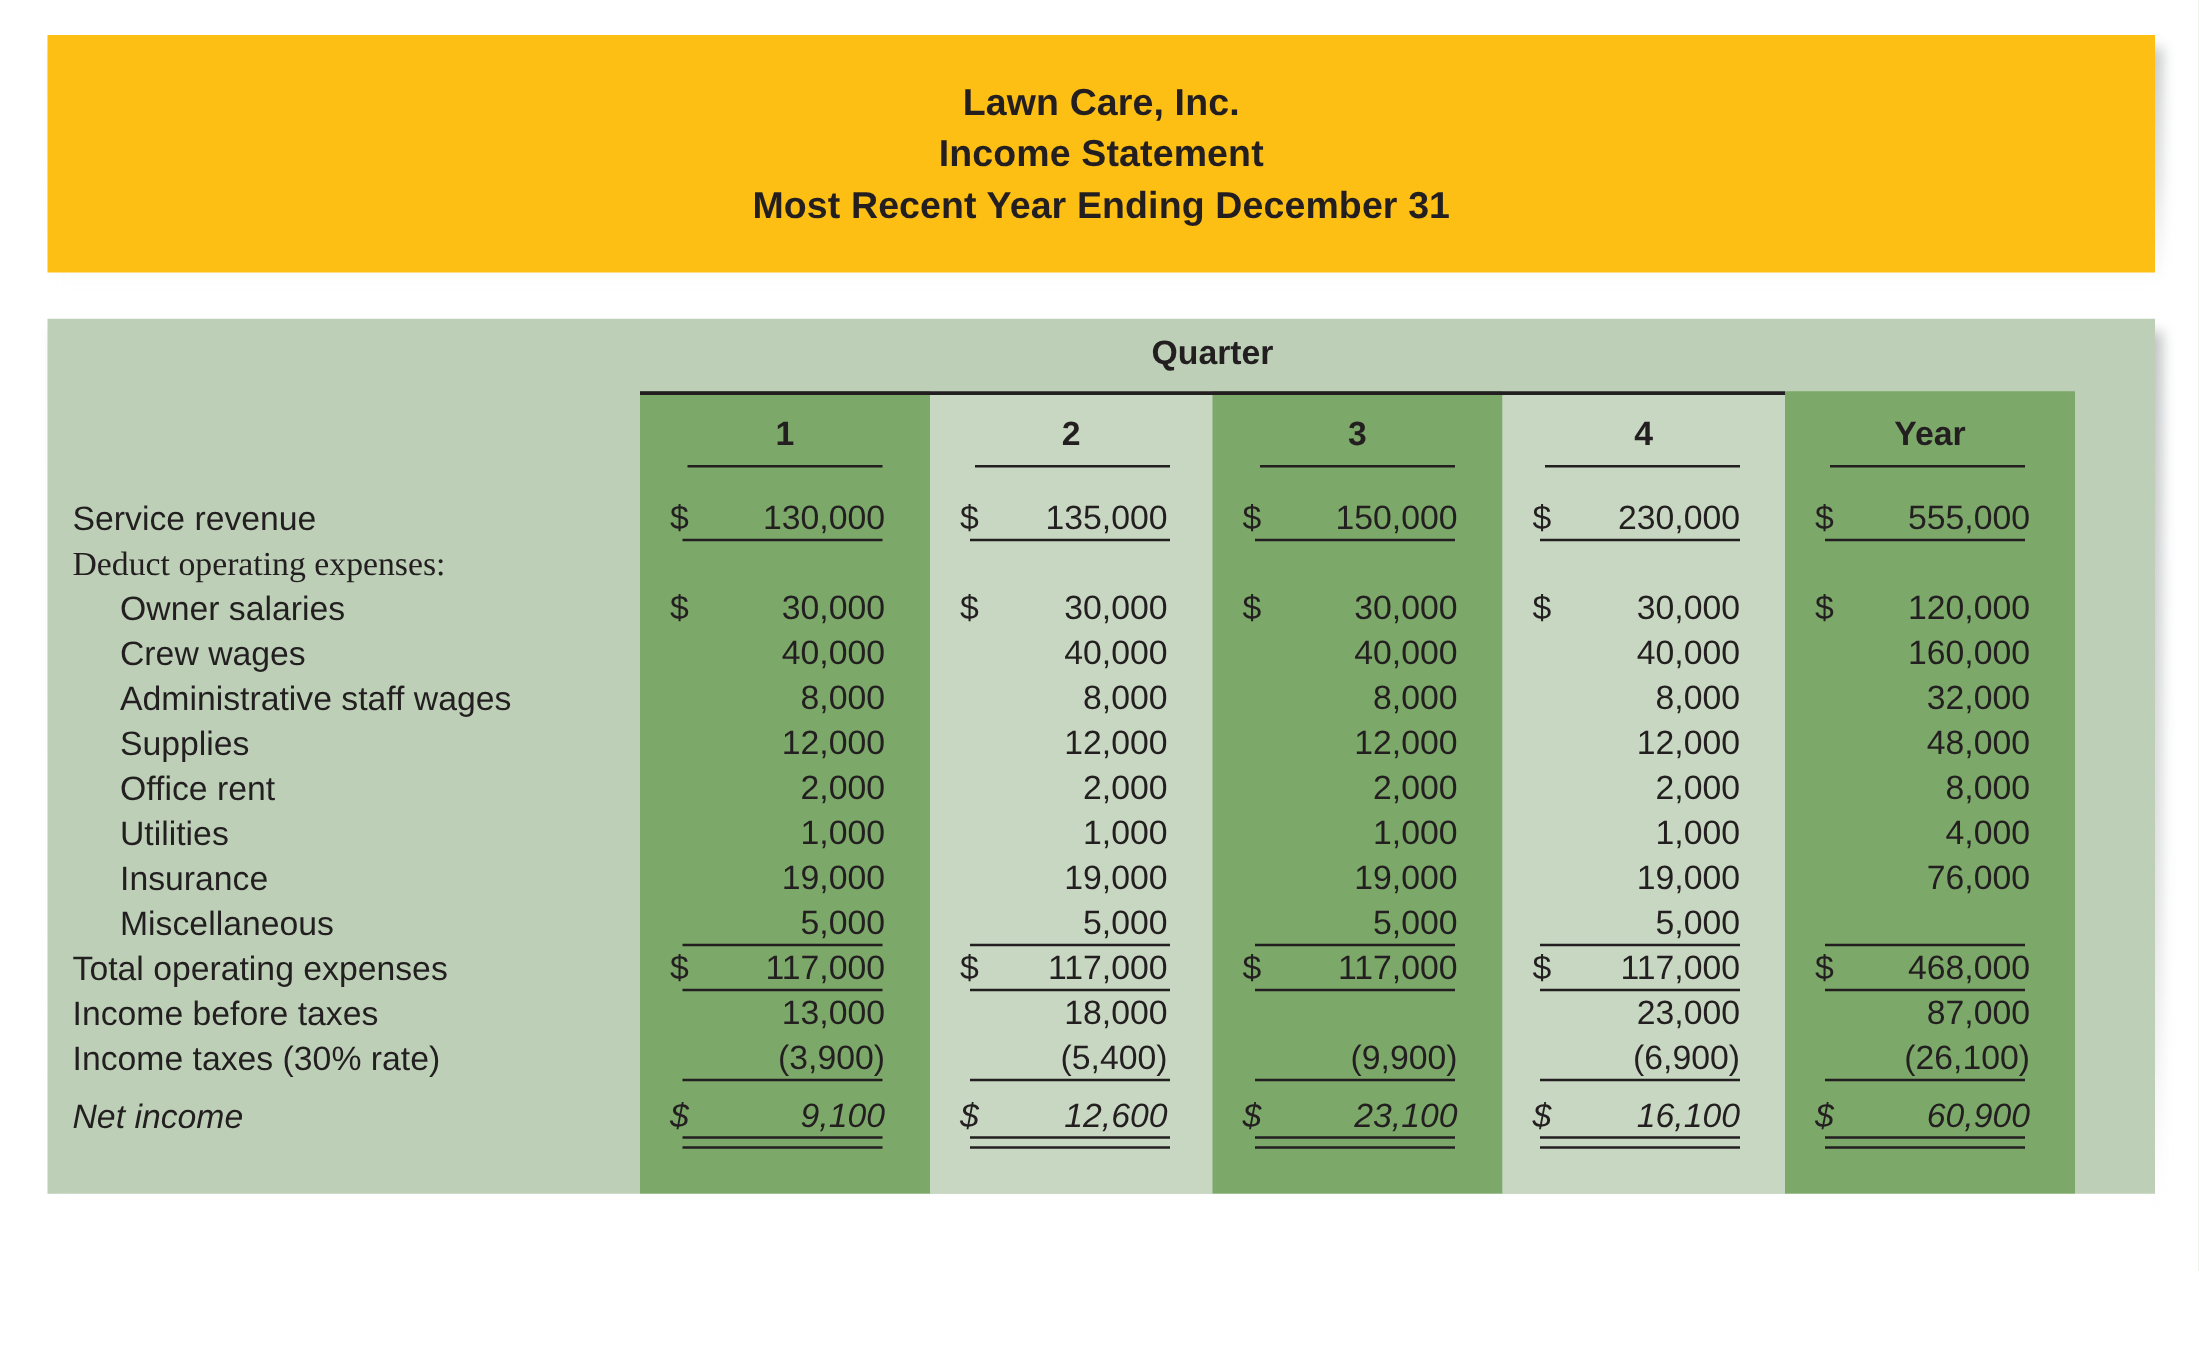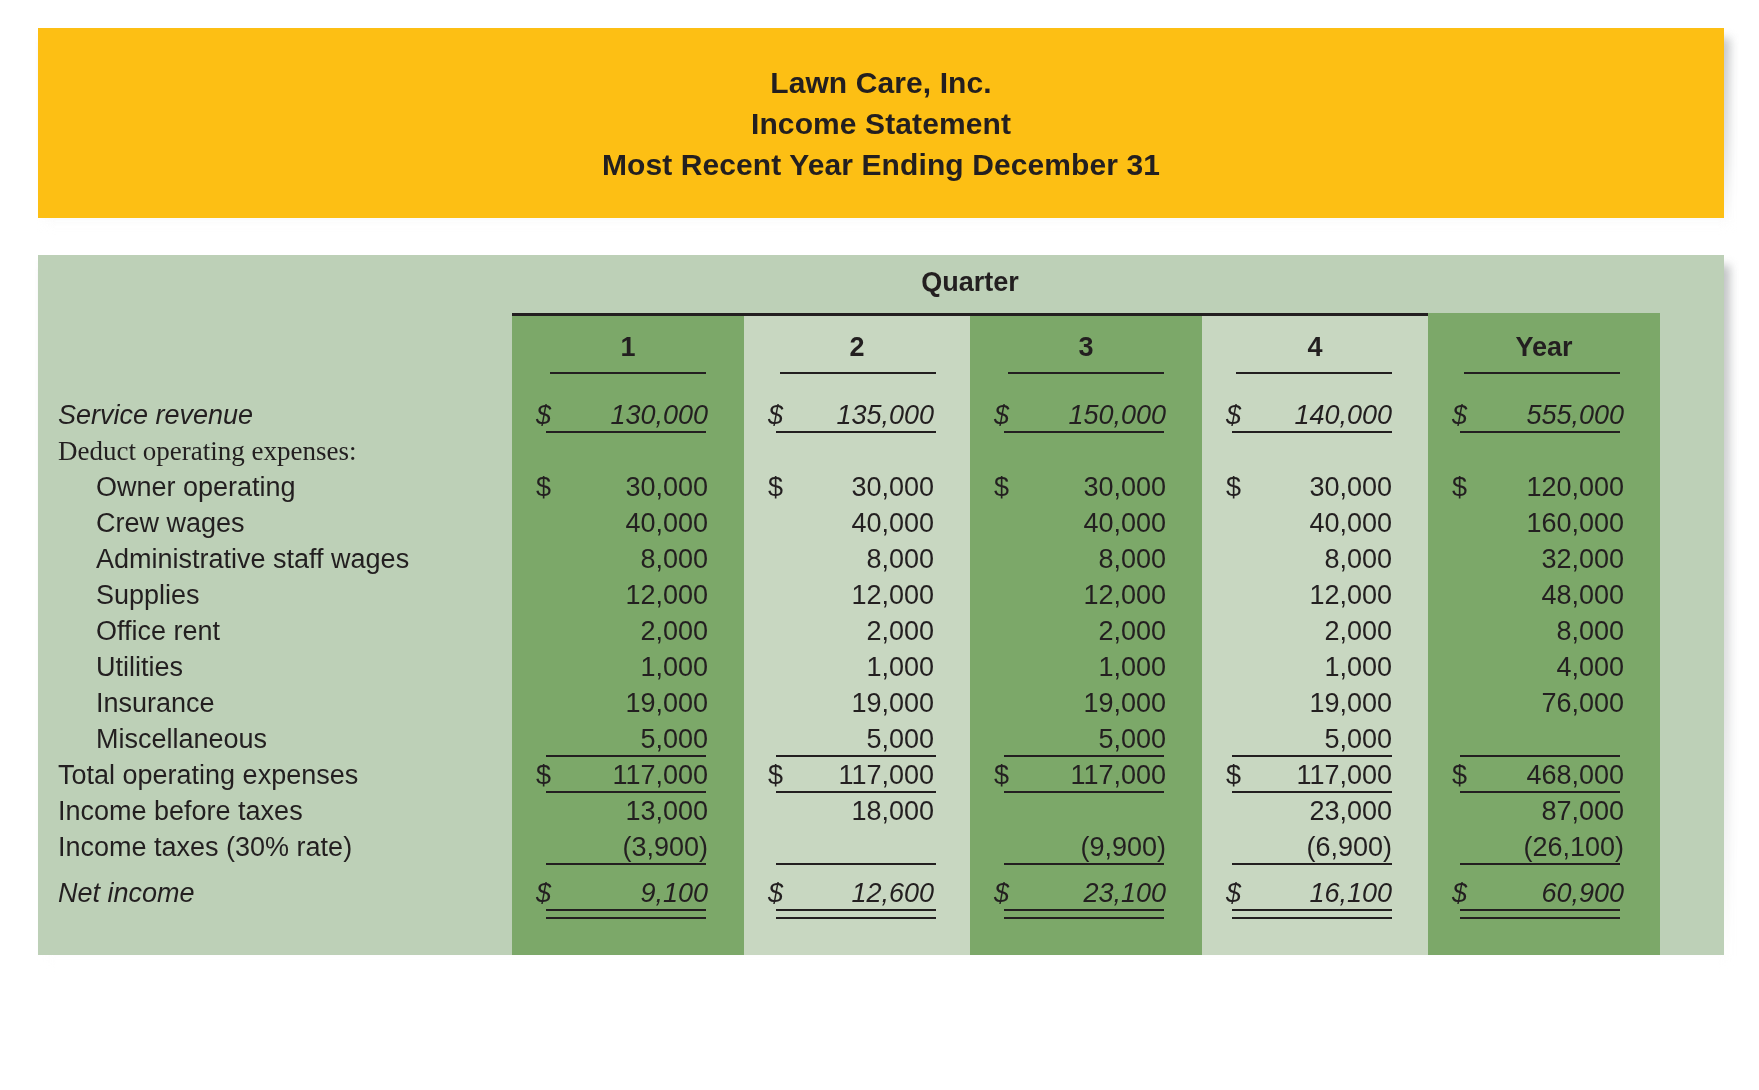--- a/index.html
+++ b/index.html
@@ -150,53 +150,53 @@
         <div class="colhead c2">2</div>
         <div class="colhead c3">3</div>
         <div class="colhead c4">4</div>
         <div class="colhead cy">Year</div>
 
         <div class="colhead-rule c1"></div>
         <div class="colhead-rule c2"></div>
         <div class="colhead-rule c3"></div>
         <div class="colhead-rule c4"></div>
         <div class="colhead-rule cy"></div>
-      <div class="row" style="top: 142px; font-style: italic;">
+      <div class="row" style="top: 142px;">
             <div class="rlabel">Service revenue</div>
             <div class="cell c1">
               <span class="cur">$</span>
               <span class="num">130,000</span>
             </div>
             <div class="cell c2">
               <span class="cur">$</span>
               <span class="num">135,000</span>
             </div>
             <div class="cell c3">
               <span class="cur">$</span>
               <span class="num">150,000</span>
             </div>
             <div class="cell c4">
               <span class="cur">$</span>
-              <span class="num">140,000</span>
+              <span class="num">230,000</span>
             </div>
             <div class="cell cy">
               <span class="cur">$</span>
               <span class="num">555,000</span>
             </div>
           </div>
           <div class="rule c1" style="top: 176px;"></div>
           <div class="rule c2" style="top: 176px;"></div>
           <div class="rule c3" style="top: 176px;"></div>
           <div class="rule c4" style="top: 176px;"></div>
           <div class="rule cy" style="top: 176px;"></div>
           <div class="row" style="top: 178px; font-family: Liberation Serif, serif;">
             <div class="rlabel">Deduct operating expenses:</div>
           </div>
           <div class="row" style="top: 214px;">
-            <div class="rlabel indent">Owner operating</div>
+            <div class="rlabel indent">Owner salaries</div>
             <div class="cell c1">
               <span class="cur">$</span>
               <span class="num">30,000</span>
             </div>
             <div class="cell c2">
               <span class="cur">$</span>
               <span class="num">30,000</span>
             </div>
             <div class="cell c3">
               <span class="cur">$</span>
@@ -379,20 +379,23 @@
               <span class="num">23,000</span>
             </div>
             <div class="cell cy">
               <span class="num">87,000</span>
             </div>
           </div>
           <div class="row" style="top: 574px;">
             <div class="rlabel">Income taxes (30% rate)</div>
             <div class="cell c1">
               <span class="num">(3,900)</span>
+            </div>
+            <div class="cell c2">
+              <span class="num">(5,400)</span>
             </div>
             <div class="cell c3">
               <span class="num">(9,900)</span>
             </div>
             <div class="cell c4">
               <span class="num">(6,900)</span>
             </div>
             <div class="cell cy">
               <span class="num">(26,100)</span>
             </div>

